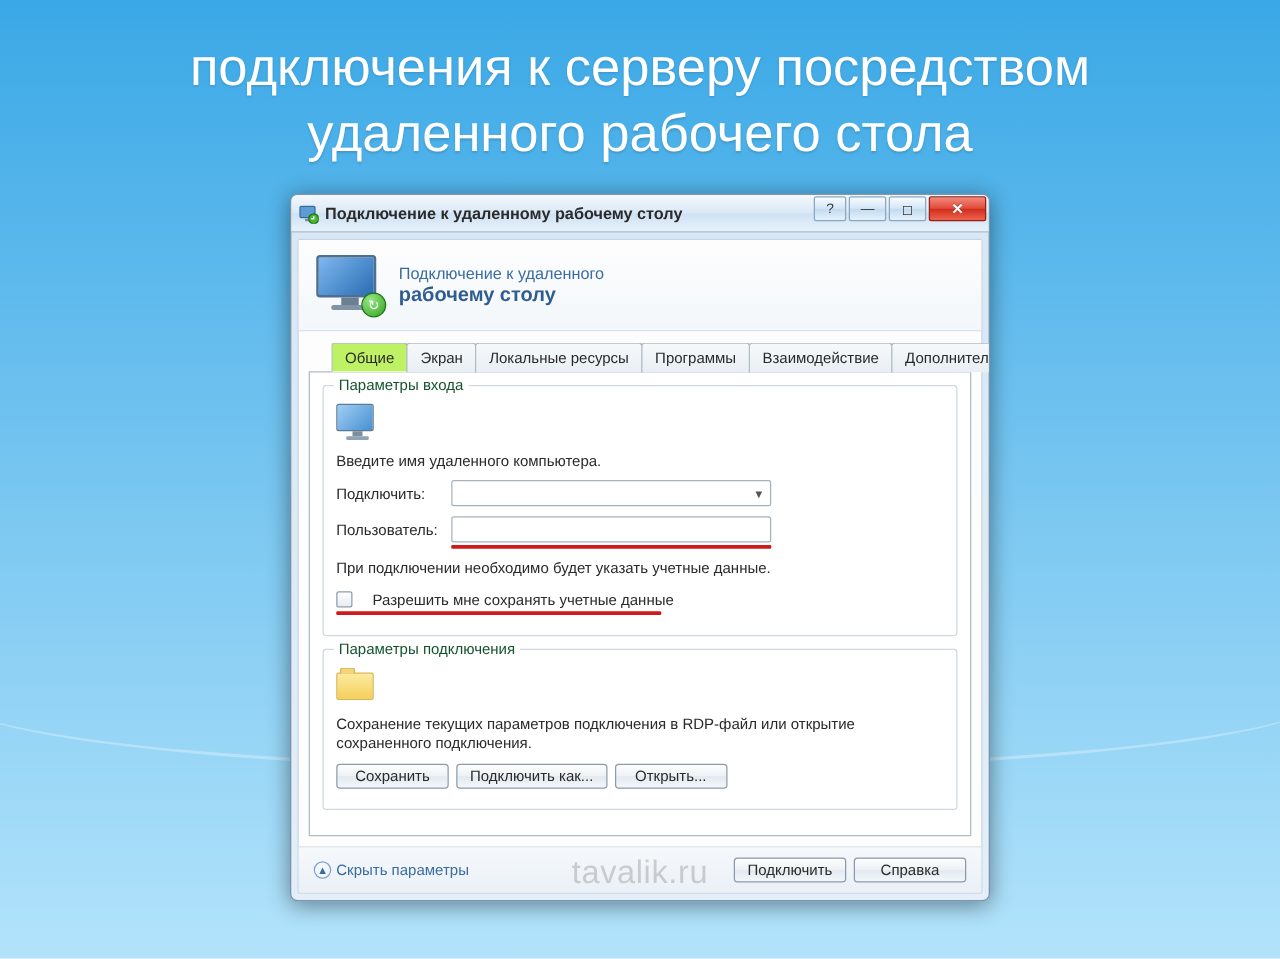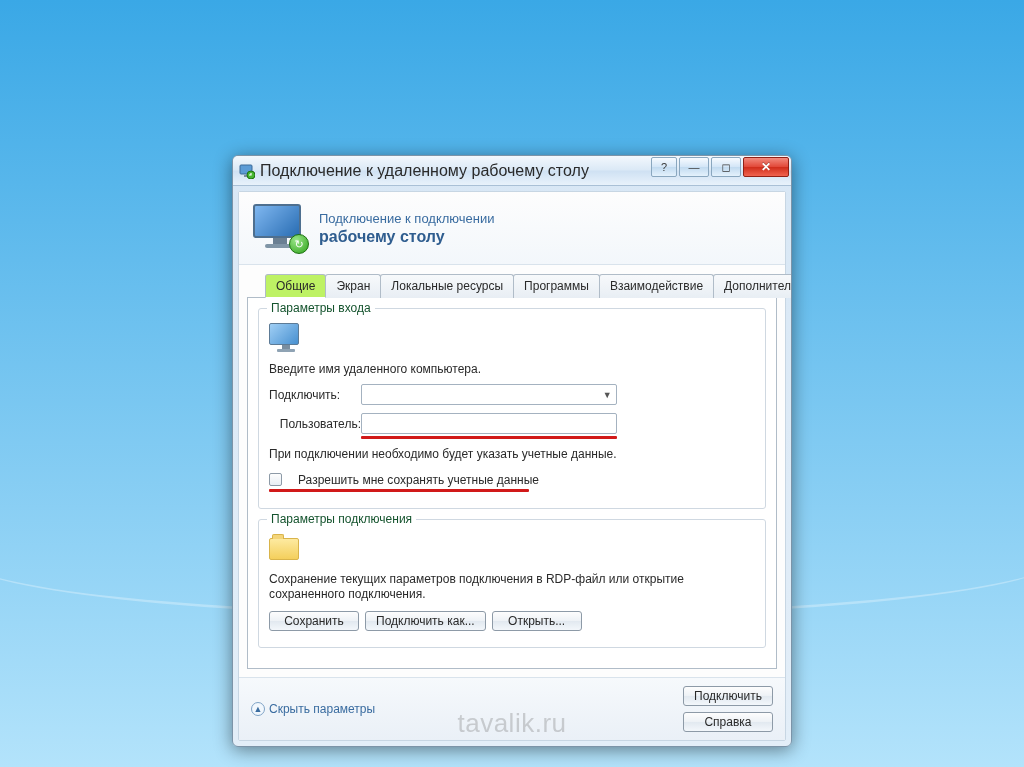--- a/index.html
+++ b/index.html
@@ -50,24 +50,25 @@
     align-items: center;
     padding: 0 4px 0 6px;
     border-bottom: 1px solid #a9c0d6;
     position: relative;
   }
   .titlebar .app-icon {
     width: 16px; height: 16px; margin-right: 5px;
     display: inline-flex; align-items: center; justify-content: center;
   }
   .titlebar .title-text {
-    font-size: 16px;
+    font-size: 13px;
     color: #2a2a2a;
     white-space: nowrap;
     overflow: hidden;
+    font-weight: bold;
   }
   .win-buttons { position: absolute; right: 2px; top: 1px; display: flex; gap: 2px; }
   .win-btn {
     width: 30px; height: 20px;
     border: 1px solid #8aa7bf;
     border-radius: 2px;
     background: linear-gradient(to bottom,#f7fbff 0%, #d4e6f7 48%, #c2dbf0 52%, #e4f1fc 100%);
     display: flex; align-items: center; justify-content: center;
     font-size: 11px; color: #3b3b3b;
   }
@@ -236,20 +237,21 @@
     pointer-events: none;
     letter-spacing: 0.5px;
   }
 </style>
 </head>
 <body>
 
 <div class="slide">
   <div class="wave"></div>
 
+  <div class="slide-title">подключения к серверу посредством удаленного рабочего стола</div>
 
   <div class="dialog-wrap">
     <div class="aero-window">
 
       <div class="titlebar">
         <span class="app-icon">
           <svg width="16" height="16" viewBox="0 0 16 16">
             <rect x="1" y="2" width="12" height="9" rx="1" fill="#5c9cd6" stroke="#3b6b99"></rect>
             <rect x="5" y="12" width="4" height="2" fill="#7a8ea0"></rect>
             <circle cx="12" cy="12" r="4" fill="#46b631" stroke="#1d7210"></circle>
@@ -276,21 +278,21 @@
       <div class="client-area">
 
         <div class="header-panel">
           <div class="monitor-icon">
             <div class="screen"></div>
             <div class="stand"></div>
             <div class="base"></div>
             <div class="arrow-badge">↻</div>
           </div>
           <div class="header-text">
-            <div class="line1">Подключение к подключении</div>
+            <div class="line1">Подключение к удаленного</div>
             <div class="line2">рабочему столу</div>
           </div>
         </div>
 
         <div class="tabstrip">
           <div class="tab active">Общие</div>
           <div class="tab">Экран</div>
           <div class="tab">Локальные ресурсы</div>
           <div class="tab">Программы</div>
           <div class="tab">Взаимодействие</div>
@@ -310,21 +312,21 @@
               <div class="form-body">
                 <div class="instr">Введите имя удаленного компьютера.</div>
 
                 <div class="form-line">
                   <label>Подключить:</label>
                   <div class="combo">
                     <span class="arrow">▼</span>
                   </div>
                 </div>
 
-                <div class="form-line" style="margin-bottom:0;text-align:right;">
+                <div class="form-line" style="margin-bottom:0;">
                   <label>Пользователь:</label>
                   <div class="textfield"></div>
                 </div>
                 <div style="margin-left:92px;">
                   <div class="red-underline"></div>
                 </div>
 
                 <div class="note">При подключении необходимо будет указать учетные данные.</div>
 
                 <div class="checkbox-row">
@@ -354,21 +356,21 @@
             </div>
           </div>
 
         </div>
 
         <div class="bottom-bar">
           <div class="collapse-link">
             <span class="chev">▲</span>
             <span>Скрыть параметры</span>
           </div>
-          <div style="display:flex; gap:6px;flex-direction:column;">
+          <div style="display:flex; gap:6px;">
             <button class="win-button">Подключить</button>
             <button class="win-button">Справка</button>
           </div>
         </div>
 
       </div>
     </div>
 
     <div class="watermark">tavalik.ru</div>
   </div>

